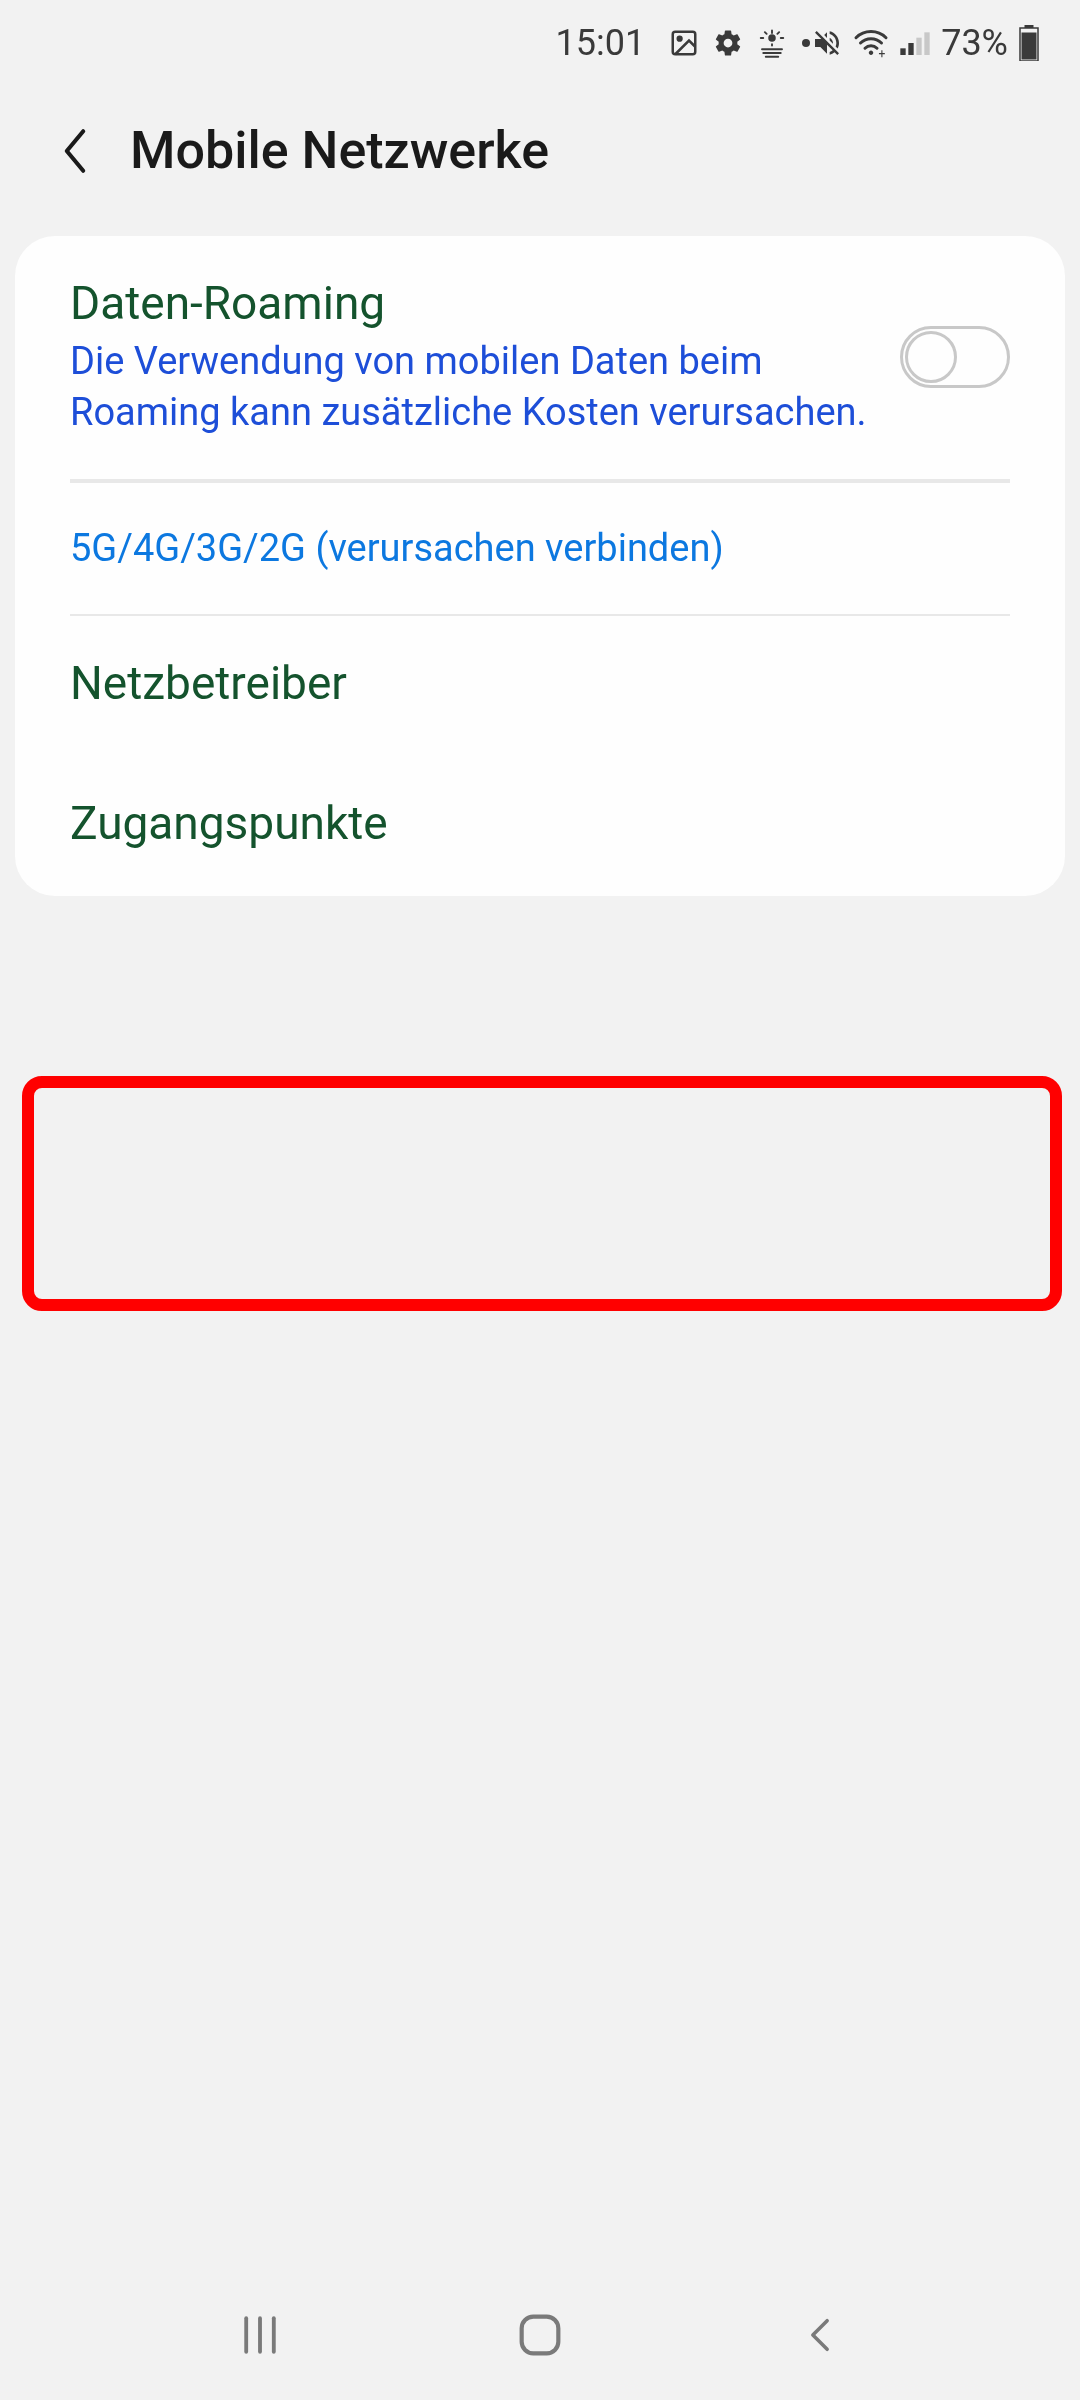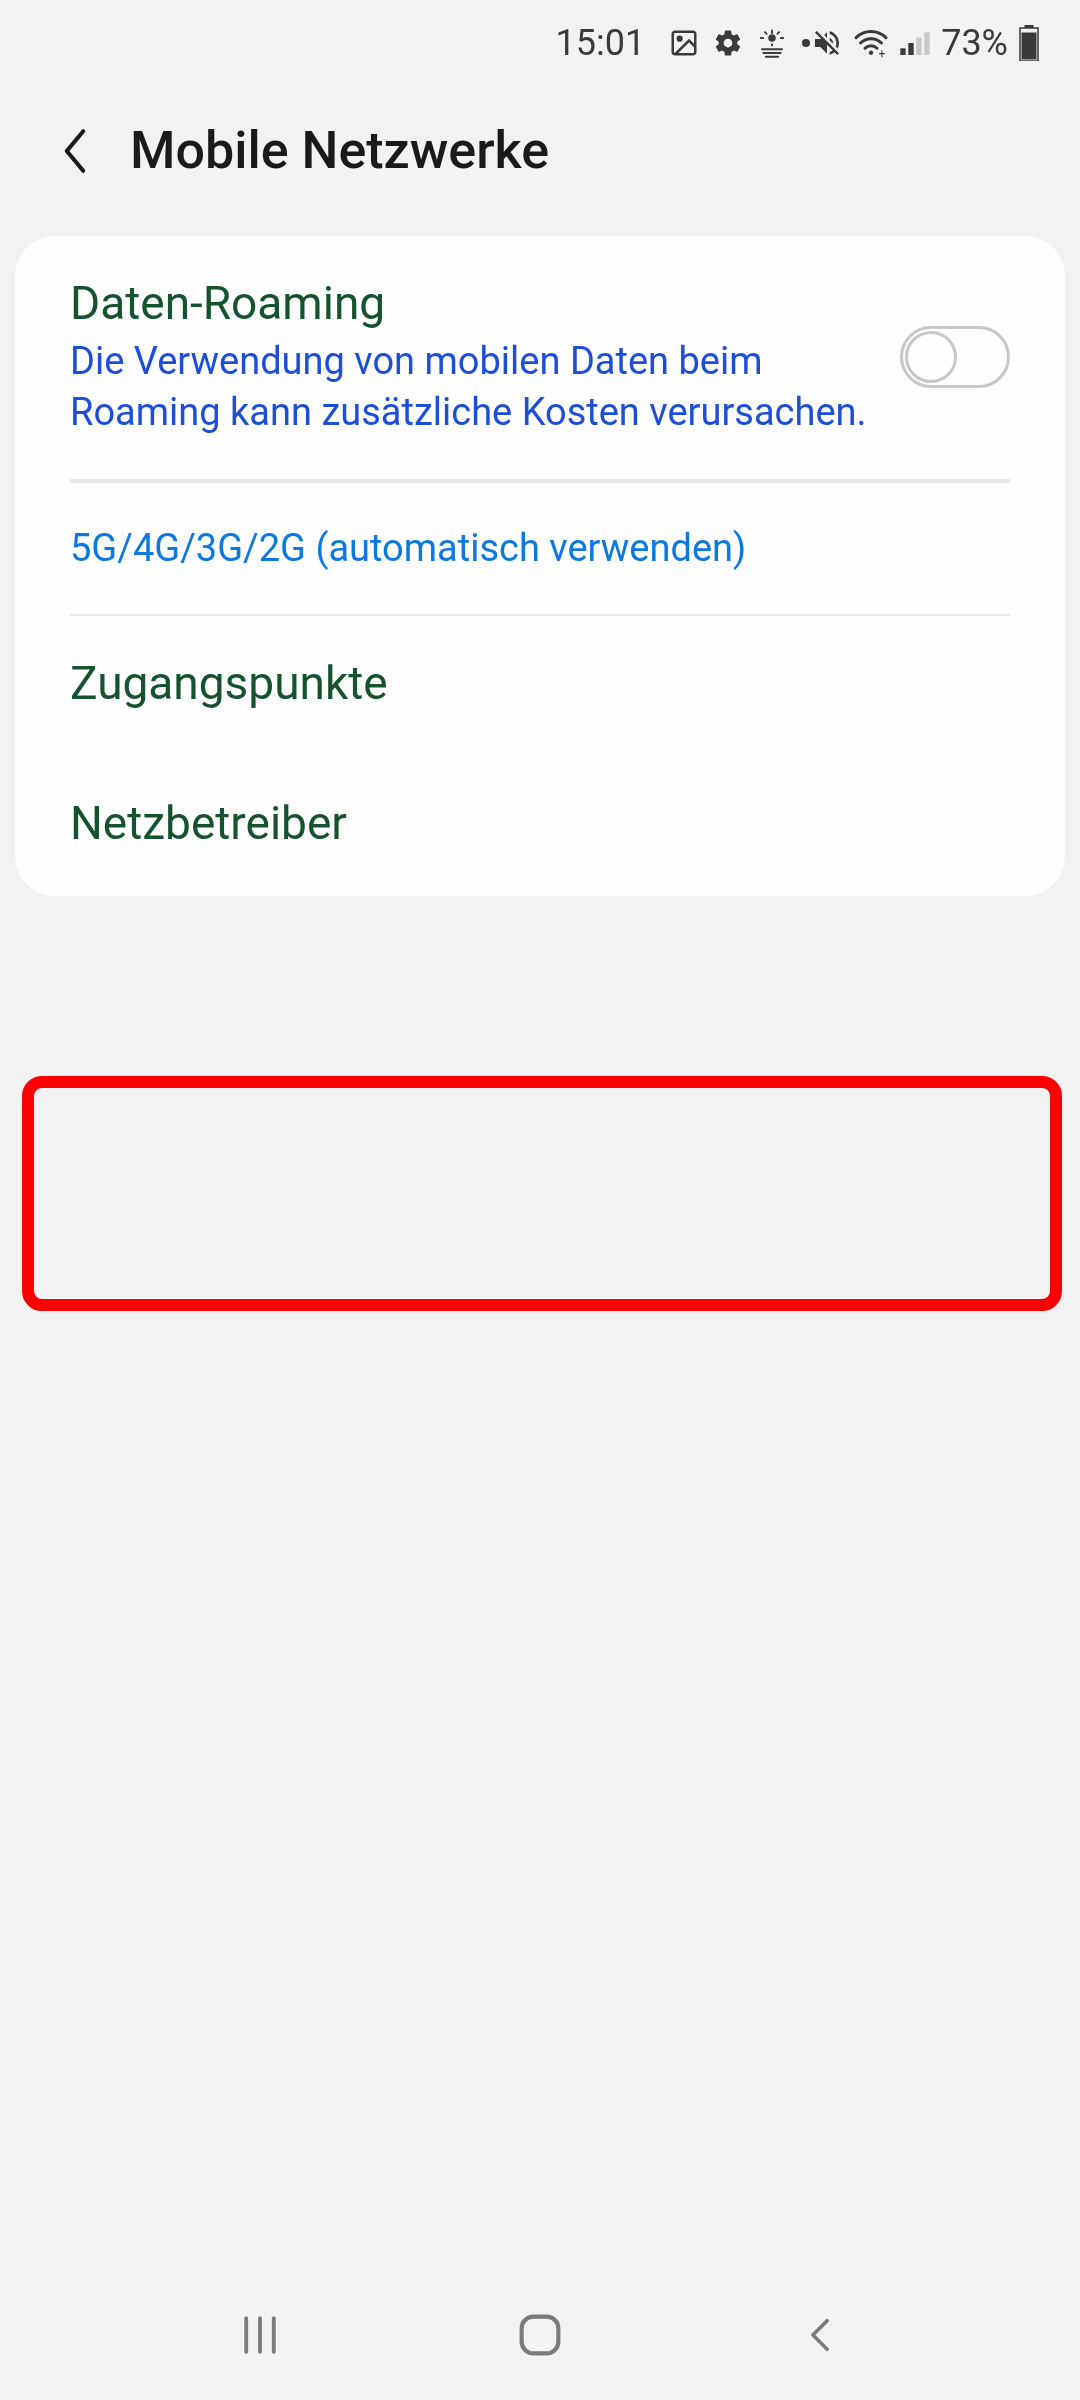--- a/index.html
+++ b/index.html
@@ -246,35 +246,35 @@
     </div>
   </div>
 
   <div class="divider"></div>
 
 
   <div class="divider"></div>
 
   <div class="setting-row">
     <div class="setting-text">
-      <div class="setting-subtitle accent">5G/4G/3G/2G (automatisch verwenden)</div>
+      <div class="setting-subtitle accent">5G/4G/3G/2G (verursachen verbinden)</div>
     </div>
   </div>
 
   <div class="divider"></div>
 
   <div class="setting-row">
     <div class="setting-text">
+      <div class="setting-title">Netzbetreiber</div>
+    </div>
+  </div>
+
+  <div class="setting-row">
+    <div class="setting-text">
       <div class="setting-title">Zugangspunkte</div>
-    </div>
-  </div>
-
-  <div class="setting-row">
-    <div class="setting-text">
-      <div class="setting-title">Netzbetreiber</div>
     </div>
   </div>
 
 </div>
 
 <div class="highlight-box" style="left:22px; top:1076px; width:1040px; height:235px;"></div>
 
 <div class="nav-bar">
   <div class="nav-button">
     <svg width="46" height="46" viewBox="0 0 30 30" fill="none" stroke="#7a7a7a" stroke-width="2.5" stroke-linecap="round">

